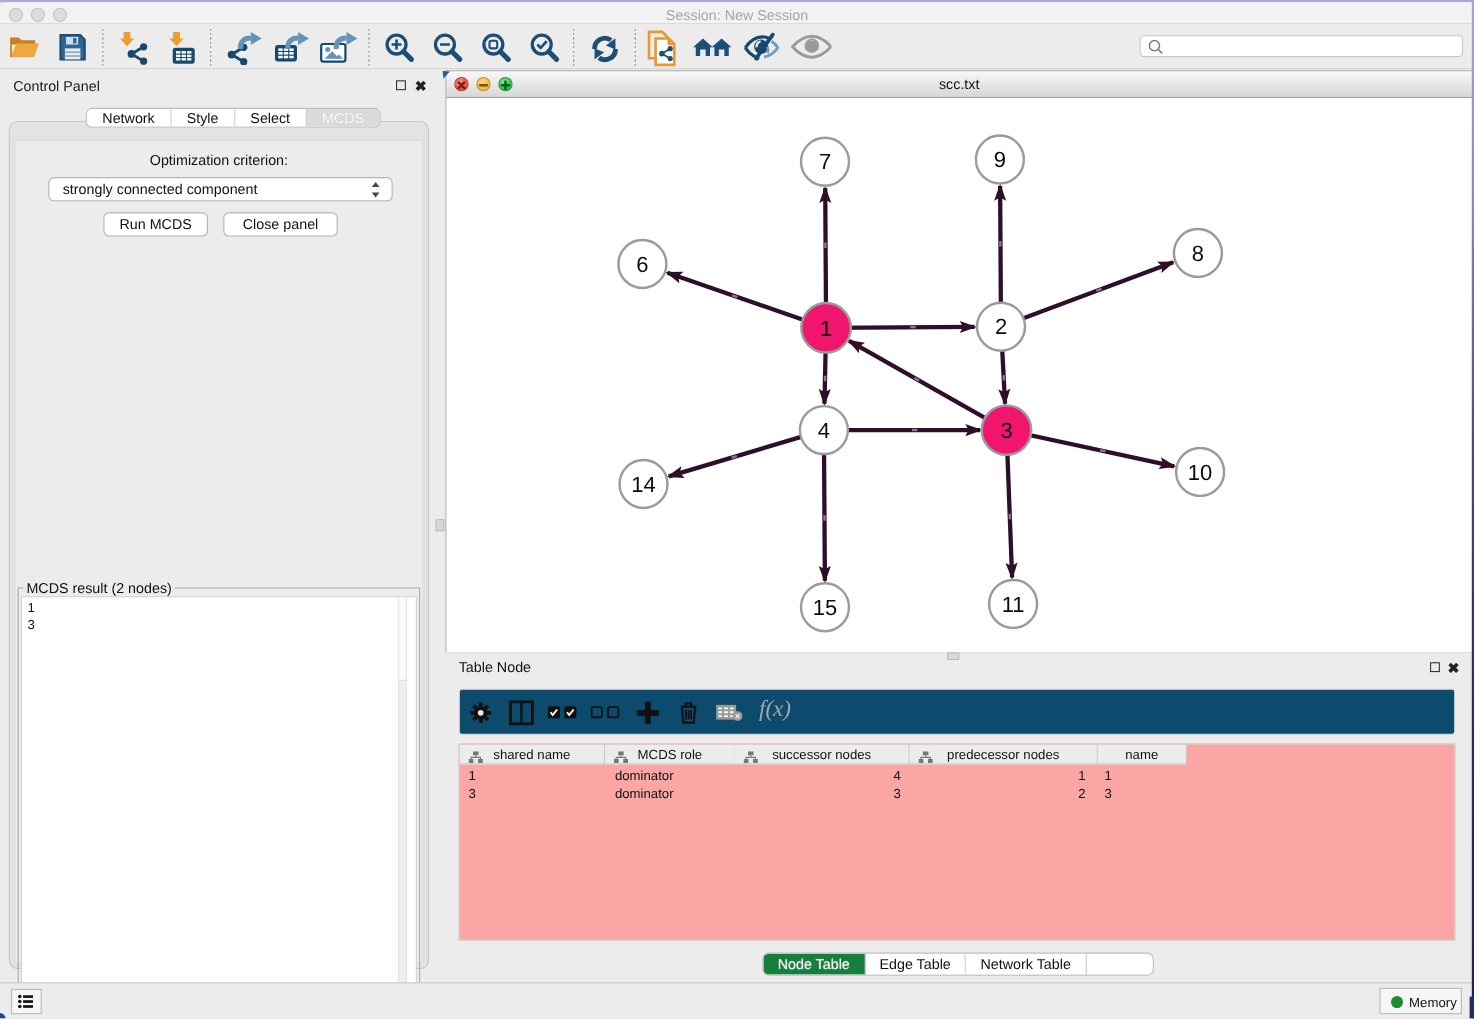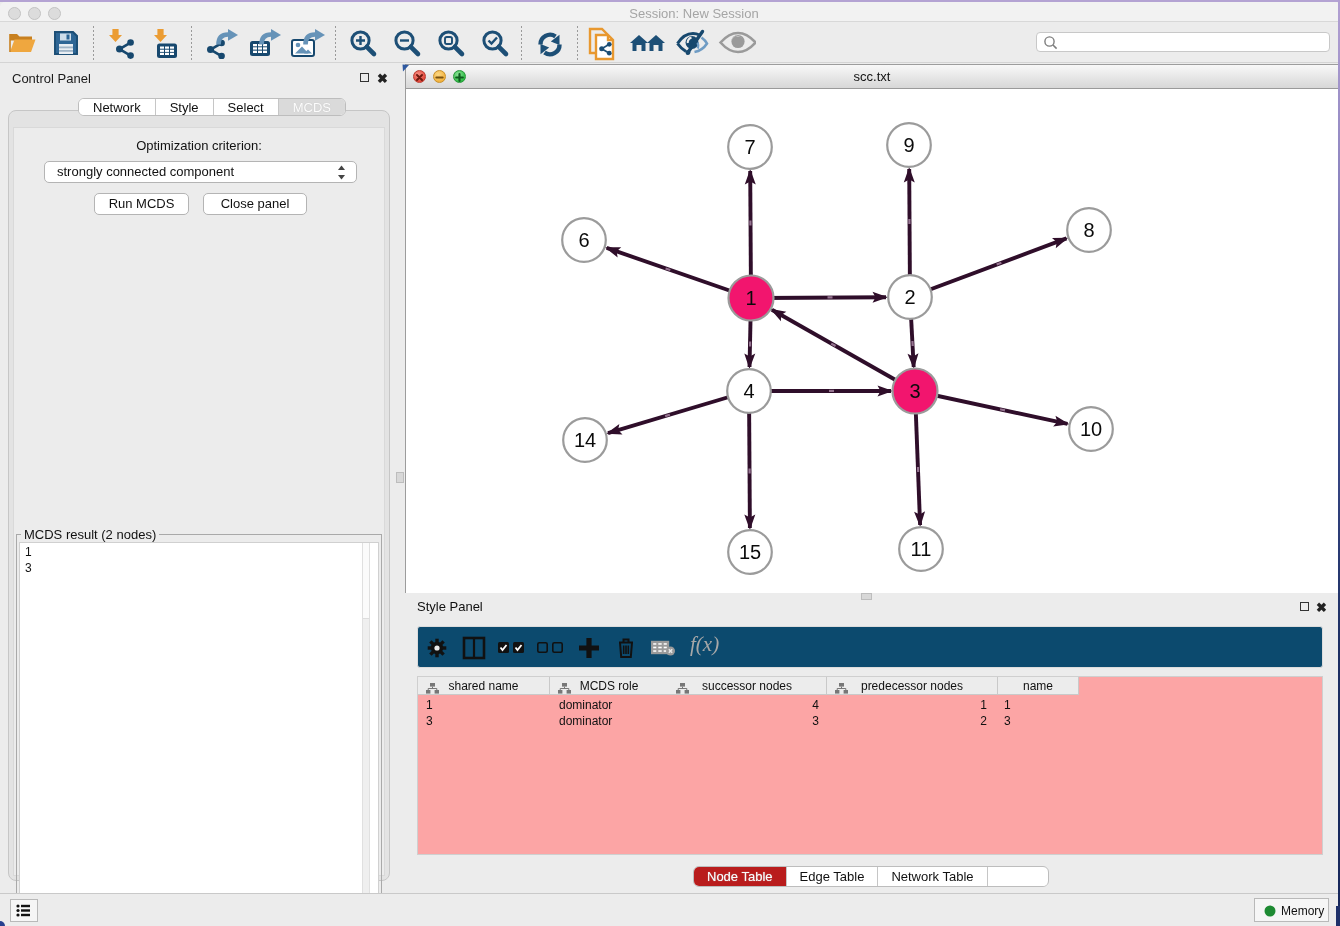--- a/index.html
+++ b/index.html
@@ -5,21 +5,21 @@
 * { margin:0; padding:0; box-sizing:border-box; }
 html,body { width:1340px; height:926px; }
 body { font-family:"Liberation Sans", sans-serif; background:#ececec; position:relative; overflow:hidden; font-size:13px; color:#111; }
 .abs { position:absolute; }
 
 
 #desk-top { left:0; top:0; width:1340px; height:2px; background:#b4a3d3; }
 #desk-right { right:0; top:0; width:2px; height:926px; background:linear-gradient(#b2a0d2 0%, #8d85c0 20%, #3b4a8a 45%, #1d2f63 70%, #16265a 100%); }
 
 
-#titlebar { left:0; top:2px; width:1340px; height:20px; background:#f2f2f2; border-bottom:1px solid #d8d8d8; border-radius:5px 5px 0 0;padding-left:24px; }
+#titlebar { left:0; top:2px; width:1340px; height:20px; background:#f2f2f2; border-bottom:1px solid #d8d8d8; border-radius:5px 5px 0 0; }
 .tl { position:absolute; top:5px; width:13px; height:13px; border-radius:50%; background:#dcdcdc; border:1px solid #c3c3c3; }
 #title-text { position:absolute; top:4px; width:100%; text-align:center; color:#a5a5a5; font-size:13px; }
 
 
 #toolbar { left:0; top:23px; }
 #toolbar { left:0; top:23px; width:1340px; height:40px; background:#ececec; border-bottom:1px solid #d4d4d4; }
 .tsep { position:absolute; top:3px; height:34px; width:1px; background-image:repeating-linear-gradient(#9a9a9a 0 2px, transparent 2px 4px); }
 .ticon { position:absolute; top:4px; }
 #searchbox { position:absolute; left:1036px; top:9px; width:294px; height:20px; background:#fff; border:1px solid #c8c8c8; border-radius:4px; }
 
@@ -52,21 +52,21 @@
 #tp-title { left:417px; top:599px; font-size:13px; }
 #tp-float { left:1300px; top:602px; width:9px; height:9px; border:1.5px solid #333; }
 #tp-close { left:1316px; top:600px; font-size:13px; font-weight:bold; color:#222; }
 #tp-toolbar { left:417px; top:626px; width:906px; height:42px; background:#0c4a6e; border:1px solid #dcdcdc; border-radius:3px; }
 #tp-table { left:417px; top:676px; width:906px; height:179px; background:#fca5a5; border:1px solid #cfcfcf; }
 .th { position:absolute; top:0; height:18px; background:#ececec; border-right:1px solid #c9c9c9; border-bottom:1px solid #c9c9c9; font-size:12px; text-align:center; line-height:18px; color:#111; }
 .td { position:absolute; font-size:12px; height:16px; line-height:16px; }
 #tp-tabs { left:693px; top:866px; height:21px; display:flex; border:1px solid #bdbdbd; border-radius:6px; overflow:hidden; background:#fff; }
 .tptab { padding:0 13px; line-height:20px; font-size:13px; border-right:1px solid #c6c6c6; background:#fff; color:#111; }
 .tptab:last-child { border-right:none;margin-top:17px; }
-.tptab.sel { background:#b91c1c; color:#fbfbfb; text-shadow:0 0 1px #bbb; }
+.tptab.sel { background:#15803d; color:#fbfbfb; text-shadow:0 0 1px #bbb; }
 
 
 #statusbar { left:0; top:893px; width:1340px; height:33px; background:#ececec; border-top:1px solid #c9c9c9; }
 #list-btn { position:absolute; left:10px; top:5px; width:28px; height:23px; background:#f6f6f6; border:1px solid #b9b9b9; }
 #mem-btn { position:absolute; left:1254px; top:4px; width:75px; height:24px; background:#f6f6f6; border:1px solid #b9b9b9; font-size:12px; }
 svg text { font-family:"Liberation Sans", sans-serif; }
 </style>
 </head>
 <body>
 <div class="abs" id="desk-top"></div>
@@ -369,21 +369,21 @@
     </svg>
   </div>
 </div>
 
 <svg class="abs" style="left:402px; top:64px;" width="8" height="8">
     <path d="M0.5 0.5 L7 1 L1 7.5 Z" fill="#2e59a0"></path>
   </svg>
 <div class="abs" style="left:396px; top:472px; width:8px; height:11px; background:#d8d8d8; border:1px solid #bdbdbd;"></div>
 <div class="abs" style="left:861px; top:593px; width:11px; height:7px; background:#d8d8d8; border:1px solid #bdbdbd;"></div>
 
-<div class="abs" id="tp-title">Style Panel</div>
+<div class="abs" id="tp-title">Table Node</div>
 <div class="abs" id="tp-float"></div>
 <div class="abs" id="tp-close">✖</div>
 <div class="abs" id="tp-toolbar">
   <div style="position:absolute; left:7px; top:9px;"><svg width="24" height="24" viewBox="0 0 24 24">
         <g fill="#111">
           <circle cx="12" cy="12" r="6.2"></circle>
 <g stroke="#111" stroke-width="3.4">
             <line x1="12" y1="12" x2="21.30" y2="12.00"></line>
             <line x1="12" y1="12" x2="18.58" y2="18.58"></line>
             <line x1="12" y1="12" x2="12.00" y2="21.30"></line>

